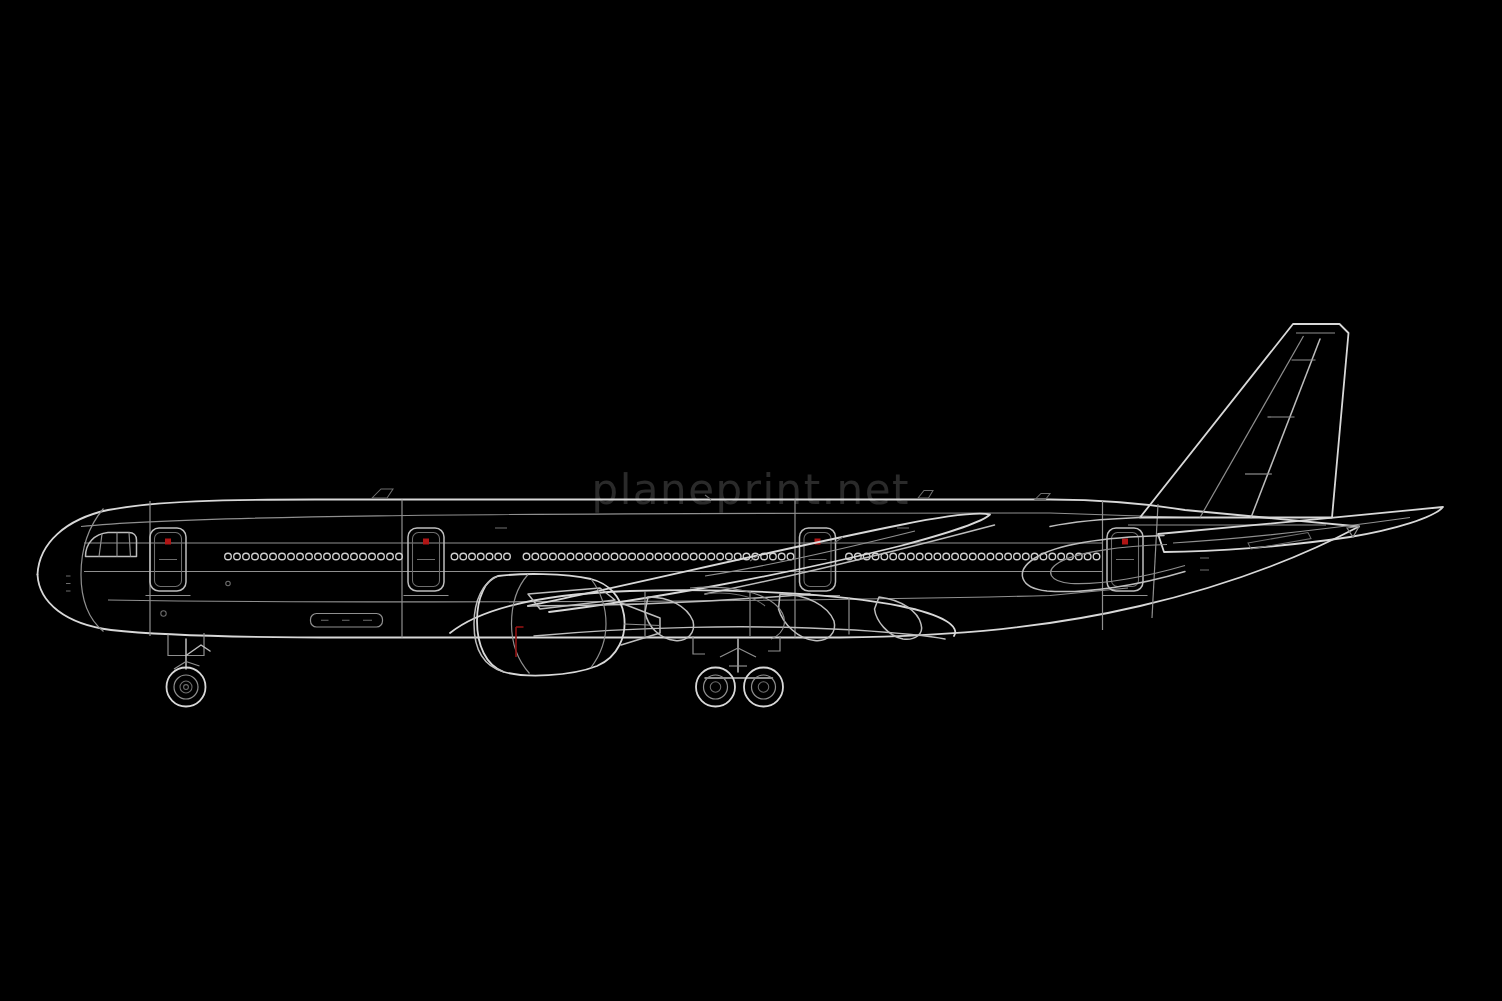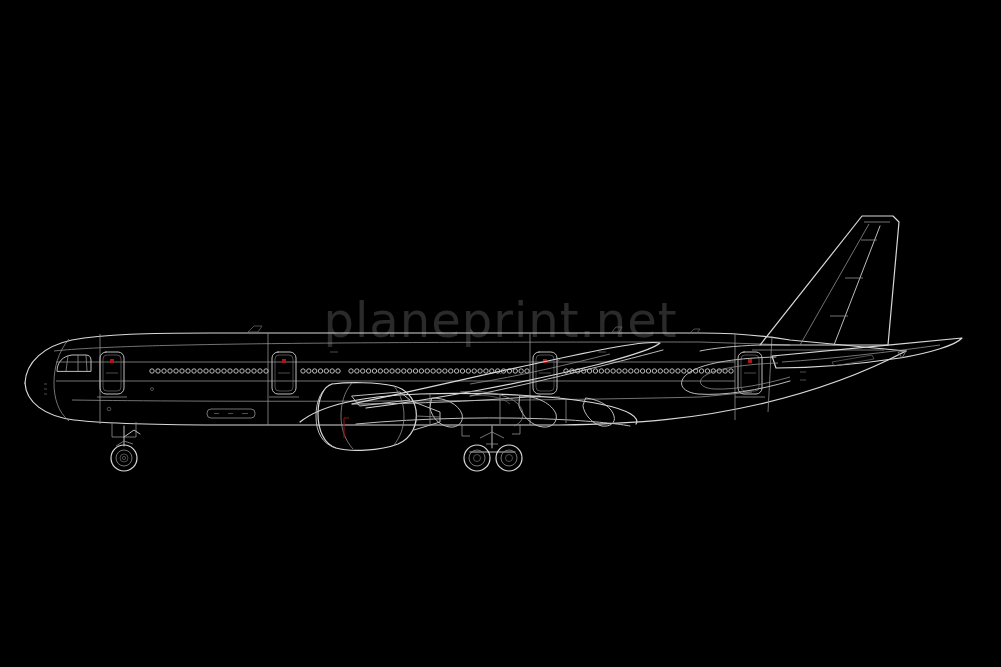--- a/index.html
+++ b/index.html
@@ -21,25 +21,25 @@
     background: #000000;
   }
   #blueprint {
     position: absolute;
     inset: 0;
     display: block;
   }
   .wm {
     position: absolute;
     left: 0;
-    top: 292px;
+    top: 310px;
     width: 1001px;
     text-align: center;
     font-family: "DejaVu Sans", sans-serif;
-    font-size: 48px;
+    font-size: 28px;
     letter-spacing: 1px;
     color: #2a2a2a;
     user-select: none;
     pointer-events: none;
     white-space: nowrap;
   }
 </style>
 </head>
 <body>
 

